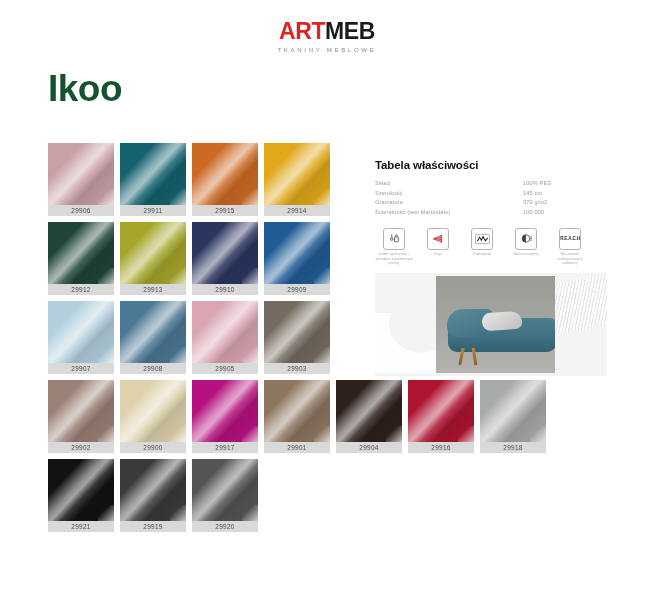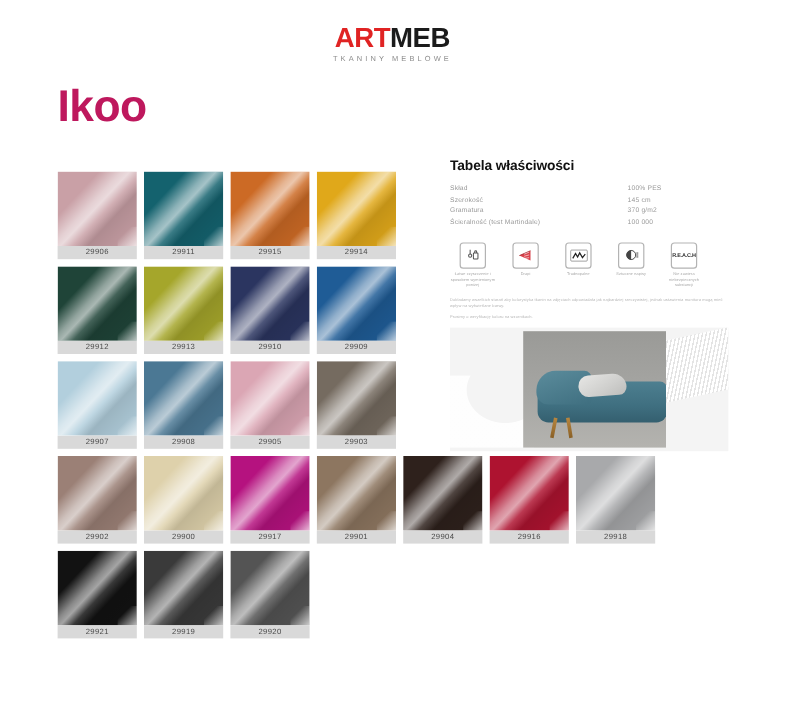--- a/index.html
+++ b/index.html
@@ -22,21 +22,21 @@
   .brand-art { color: #E02323; }
   .brand-meb { color: #1b1b1b; }
   .brand-sub {
     margin-top: 3px;
     font-size: 6.2px; letter-spacing: 2.6px; color: #8c8c8c; font-weight: 400;
   }
 
   
   .page-title {
     position: absolute; left: 48px; top: 68px;
-    font-size: 37px; font-weight: 700; color: #be185d; letter-spacing: -0.5px;
+    font-size: 37px; font-weight: 700; color: #14532d; letter-spacing: -0.5px;
   }
 
   
   .swatch-area { position: absolute; left: 48px; top: 143px; width: 600px; }
   .swatch-row { display: flex; gap: 6px; margin-bottom: 6px; }
   .swatch {
     width: 66px;
   }
   .swatch-img {
     position: relative; width: 66px; height: 62px; overflow: hidden;
@@ -58,21 +58,21 @@
     width: 18px; height: 18px;
     background: linear-gradient(315deg, rgba(255,255,255,0.85), rgba(255,255,255,0) 70%);
   }
   .swatch-label {
     height: 11px; line-height: 11px; text-align: center;
     background: #d9d9d9; color: #4a4a4a;
     font-size: 6.4px; letter-spacing: 0.3px;
   }
 
   
-  .right { position: absolute; left: 375px; top: 133px; width: 232px; }
+  .right { position: absolute; left: 375px; top: 159px; width: 232px; }
   .spec-title {
     font-size: 11.5px; font-weight: 700; color: #111; margin-bottom: 9px;
     letter-spacing: -0.1px;
   }
   .spec-table { width: 100%; border-collapse: collapse; }
   .spec-table td {
     font-size: 5.6px; color: #9a9a9a; padding: 0 0 2.2px 0; line-height: 1.35;
     letter-spacing: 0.15px;
   }
   .spec-table td.val { text-align: left; width: 84px; }

